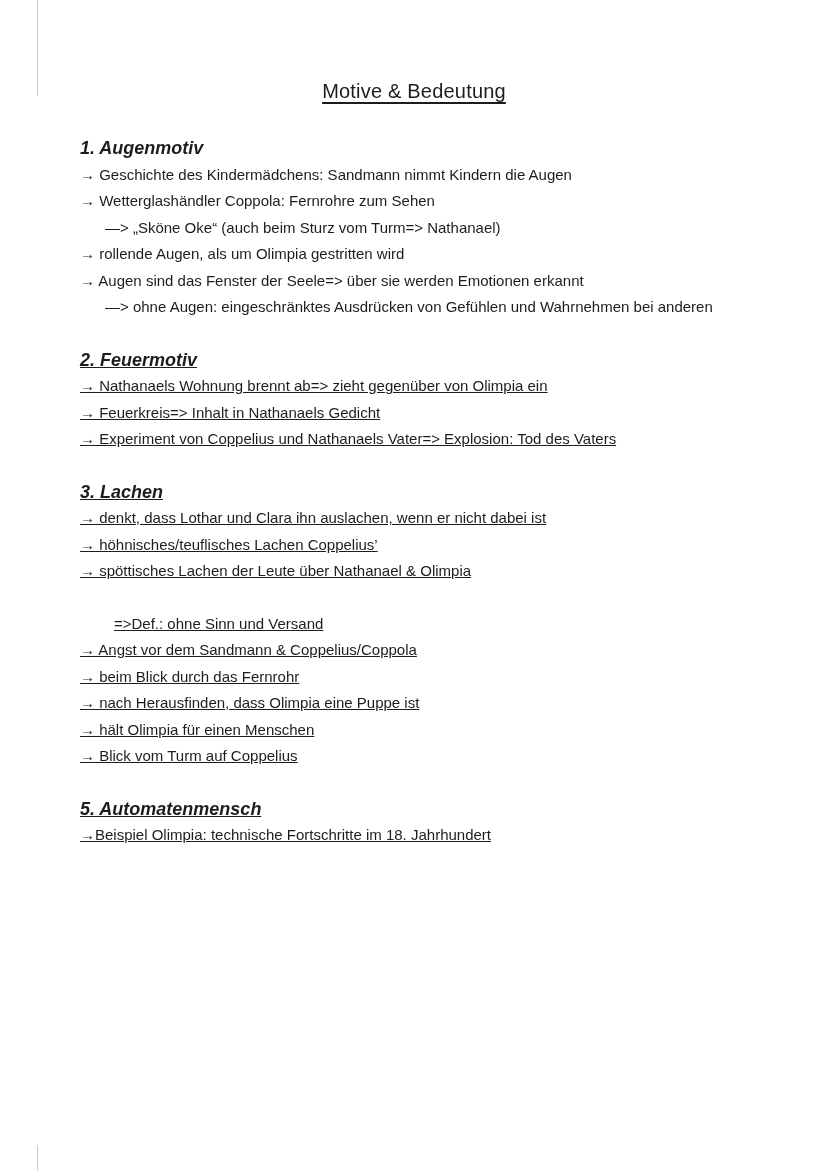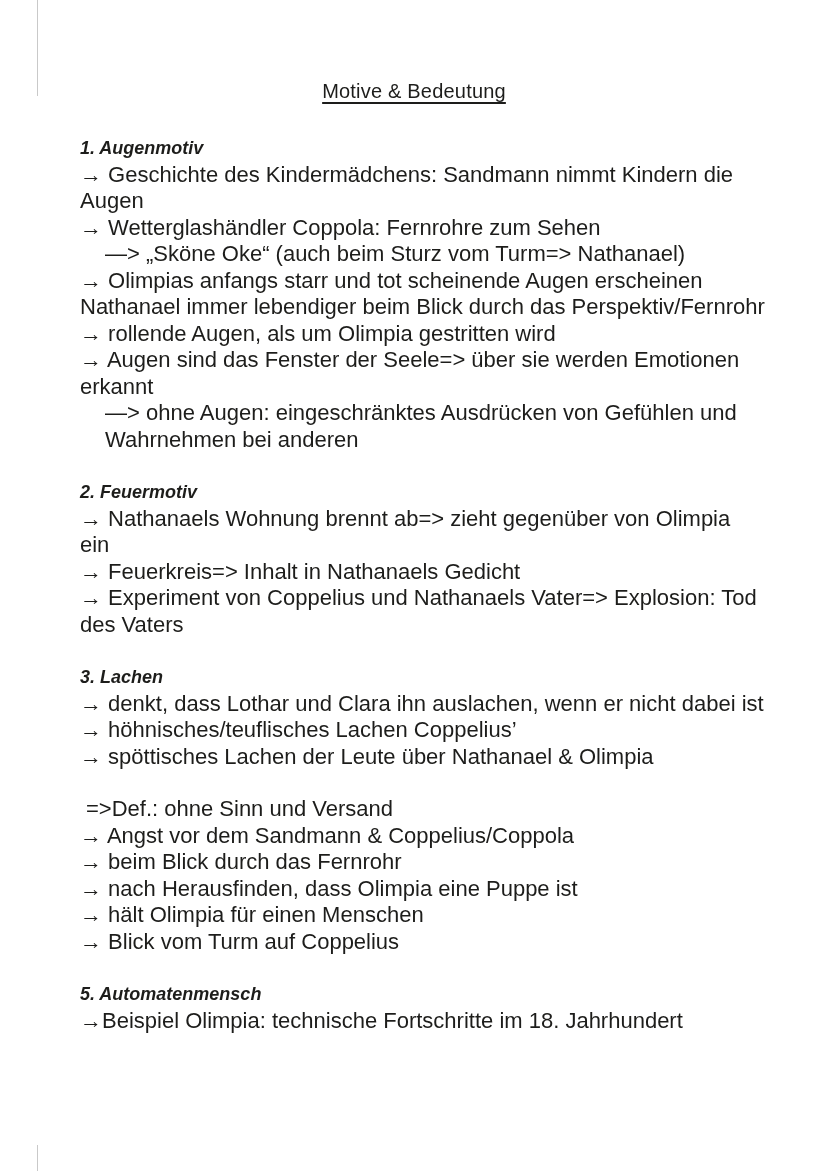--- a/index.html
+++ b/index.html
@@ -27,56 +27,55 @@
     font-weight:400;
     letter-spacing:0.2px;
     text-decoration:underline;
     text-underline-offset:4px;
   }
   .content {
     box-sizing:border-box;
     padding:32px 63px 0 80px;
   }
   .section { margin:0; }
-  .section + .section { margin-top:26px; }
+  .section + .section { margin-top:26px;text-decoration:underline; }
   .section-heading {
     margin:0;
     font-size:18px;
     font-weight:700;
     font-style:italic;
     line-height:26.5px;
   }
   .line {
     margin:0;
-    font-size:22px;
+    font-size:15px;
     font-weight:400;
     line-height:26.5px;
   }
   .line.sub { padding-left:25px; }
-  .line.def { padding-left:6px; }
+  .line.def { padding-left:6px;margin-left:28px; }
 </style>
 </head>
 <body>
 
 <div class="page">
   <div class="scan-edge-top"></div>
   <div class="scan-edge-bottom"></div>
 
   <div class="title-wrap">
     <h1 class="doc-title">Motive &amp; Bedeutung</h1>
   </div>
 
   <div class="content">
 
     <div class="section">
       <h2 class="section-heading">1. Augenmotiv</h2>
       <p class="line">→ Geschichte des Kindermädchens: Sandmann nimmt Kindern die Augen</p>
       <p class="line">→ Wetterglashändler Coppola: Fernrohre zum Sehen</p>
       <p class="line sub">—&gt; „Sköne Oke“ (auch beim Sturz vom Turm=&gt; Nathanael)</p>
-      <p class="line">→ Olimpias anfangs starr und tot scheinende Augen erscheinen Nathanael immer lebendiger beim Blick durch das Perspektiv/Fernrohr</p>
       <p class="line">→ rollende Augen, als um Olimpia gestritten wird</p>
       <p class="line">→ Augen sind das Fenster der Seele=&gt; über sie werden Emotionen erkannt</p>
       <p class="line sub">—&gt; ohne Augen: eingeschränktes Ausdrücken von Gefühlen und Wahrnehmen bei anderen</p>
     </div>
 
     <div class="section">
       <h2 class="section-heading">2. Feuermotiv</h2>
       <p class="line">→ Nathanaels Wohnung brennt ab=&gt; zieht gegenüber von Olimpia ein</p>
       <p class="line">→ Feuerkreis=&gt; Inhalt in Nathanaels Gedicht</p>
       <p class="line">→ Experiment von Coppelius und Nathanaels Vater=&gt; Explosion: Tod des Vaters</p>

